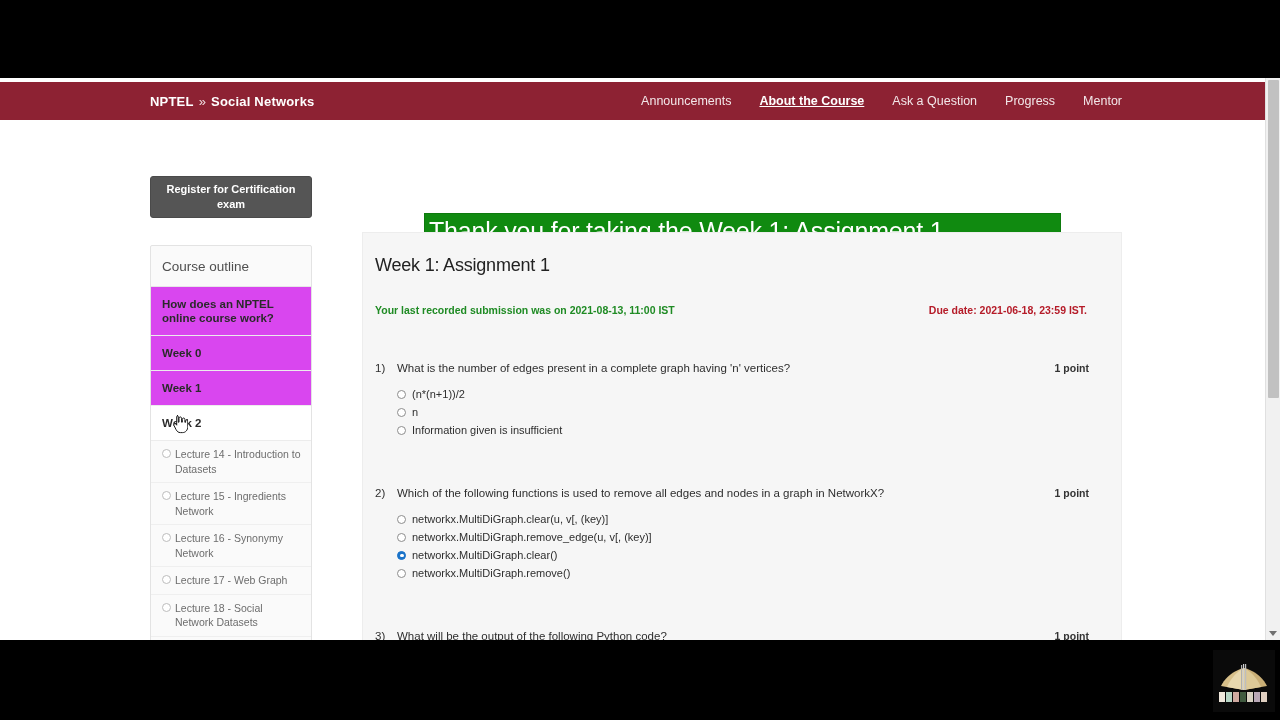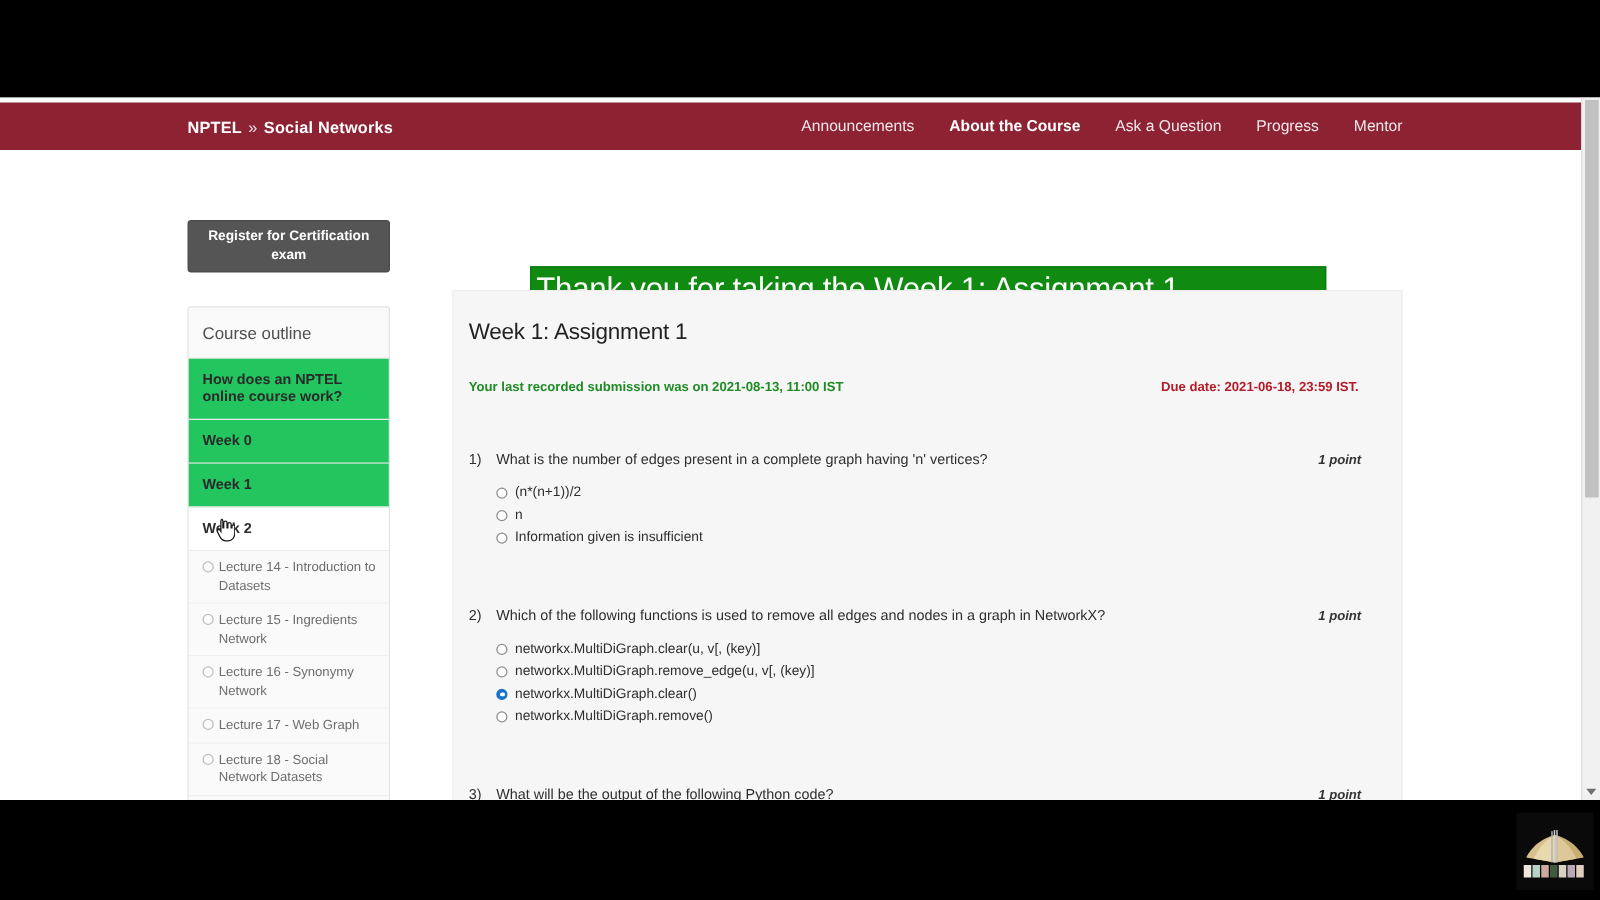--- a/index.html
+++ b/index.html
@@ -37,21 +37,21 @@
   }
   #brand .sep { font-weight: normal; margin: 0 5px; opacity: .85; }
   #navlinks {
     margin-left: auto; margin-right: 158px;
     display: flex; align-items: flex-start; gap: 28px;
   }
   .navlink {
     color: #f2e7e9; font-size: 12.5px; white-space: nowrap;
     text-decoration: none; cursor: pointer;
   }
-  .navlink.active { color: #ffffff; font-weight: bold; }
+  .navlink.active { color: #ffffff; font-weight: bold; text-decoration: underline; }
 
   
   #page {
     position: absolute; left: 0; top: 42px; width: 1265px; height: 520px;
     background: #ffffff;
   }
 
   
   #leftcol { position: absolute; left: 150px; top: 98px; width: 162px; }
 
@@ -76,21 +76,21 @@
   #outline-title {
     padding: 13px 11px 12px 11px;
     font-size: 13.5px; color: #4f4f4f;
     border-bottom: 1px solid #e6e6e6;
   }
   .outline-item {
     padding: 10px 11px 10px 11px;
     font-size: 11.5px; font-weight: bold; color: #2a2a2a;
     border-bottom: 1px solid #ececec;
     line-height: 14px;
-    background: #22c55e;
+    background: #d946ef;
     cursor: pointer;
     position: relative;
   }
   .outline-item.open { background: #ffffff; }
 
   .lecture-item {
     padding: 6px 10px 6px 24px;
     font-size: 10.5px; color: #6d6d6d;
     border-bottom: 1px solid #efefef;
     line-height: 14.5px;
@@ -141,21 +141,21 @@
   #submission { color: #1f8b24; font-size: 10.5px; font-weight: bold; }
   #duedate    { color: #b51b28; font-size: 10.5px; font-weight: bold; }
 
   .question { margin-top: 14px; }
   .q-head {
     display: flex; align-items: baseline; justify-content: space-between;
   }
   .q-head-left { display: flex; align-items: baseline; }
   .q-num  { width: 22px; font-size: 11.5px; color: #2e2e2e; flex: 0 0 22px; }
   .q-text { font-size: 11.5px; color: #2e2e2e; line-height: 15px; }
-  .q-points { font-size: 10.5px; font-style: italic; font-weight: bold; color: #333; white-space: nowrap; margin-top: 32px; }
+  .q-points { font-size: 10.5px; font-weight: bold; color: #333; white-space: nowrap; margin-top: 32px; }
 
   .q-code {
     margin-left: 44px; margin-top: 3px;
     font-size: 11px; color: #2e2e2e; line-height: 16px;
   }
 
   .options { margin-top: 9px; margin-left: 22px; }
   .option {
     display: flex; align-items: center;
     height: 18px; cursor: pointer;

